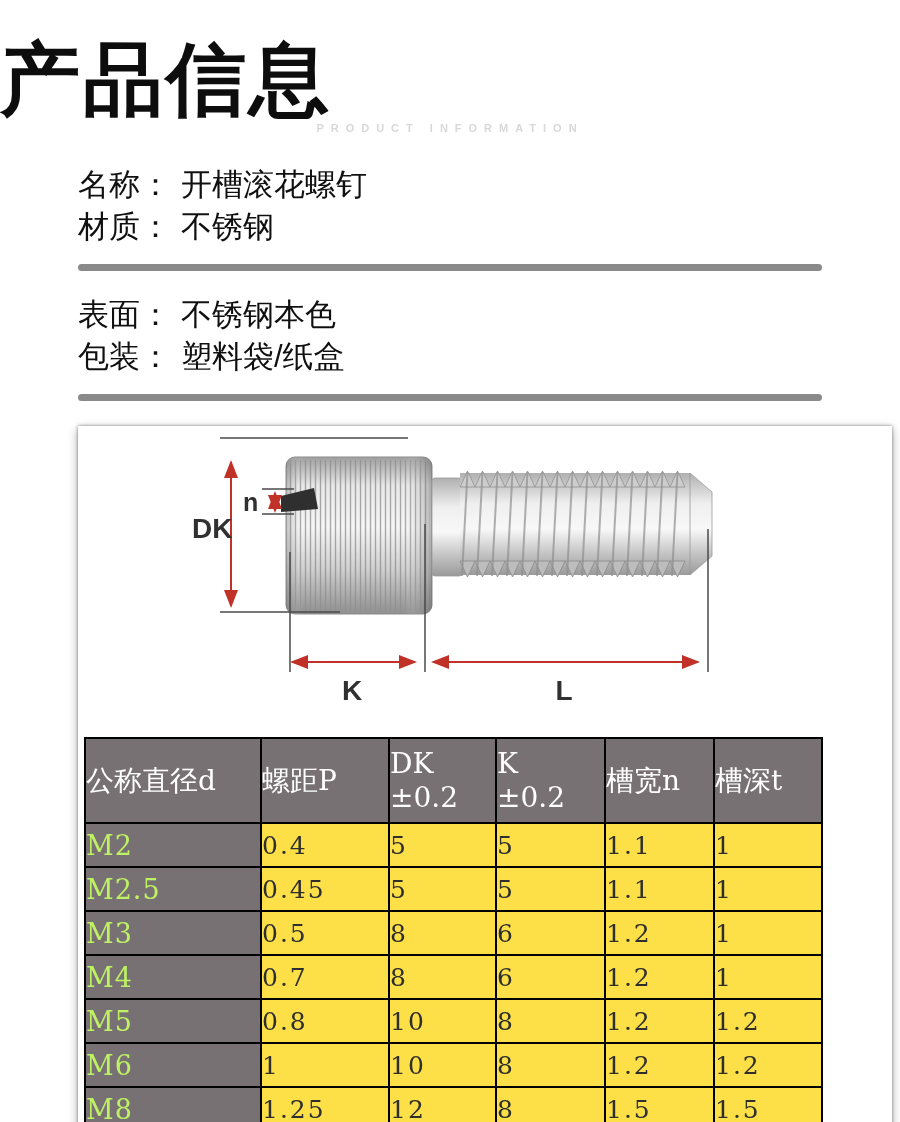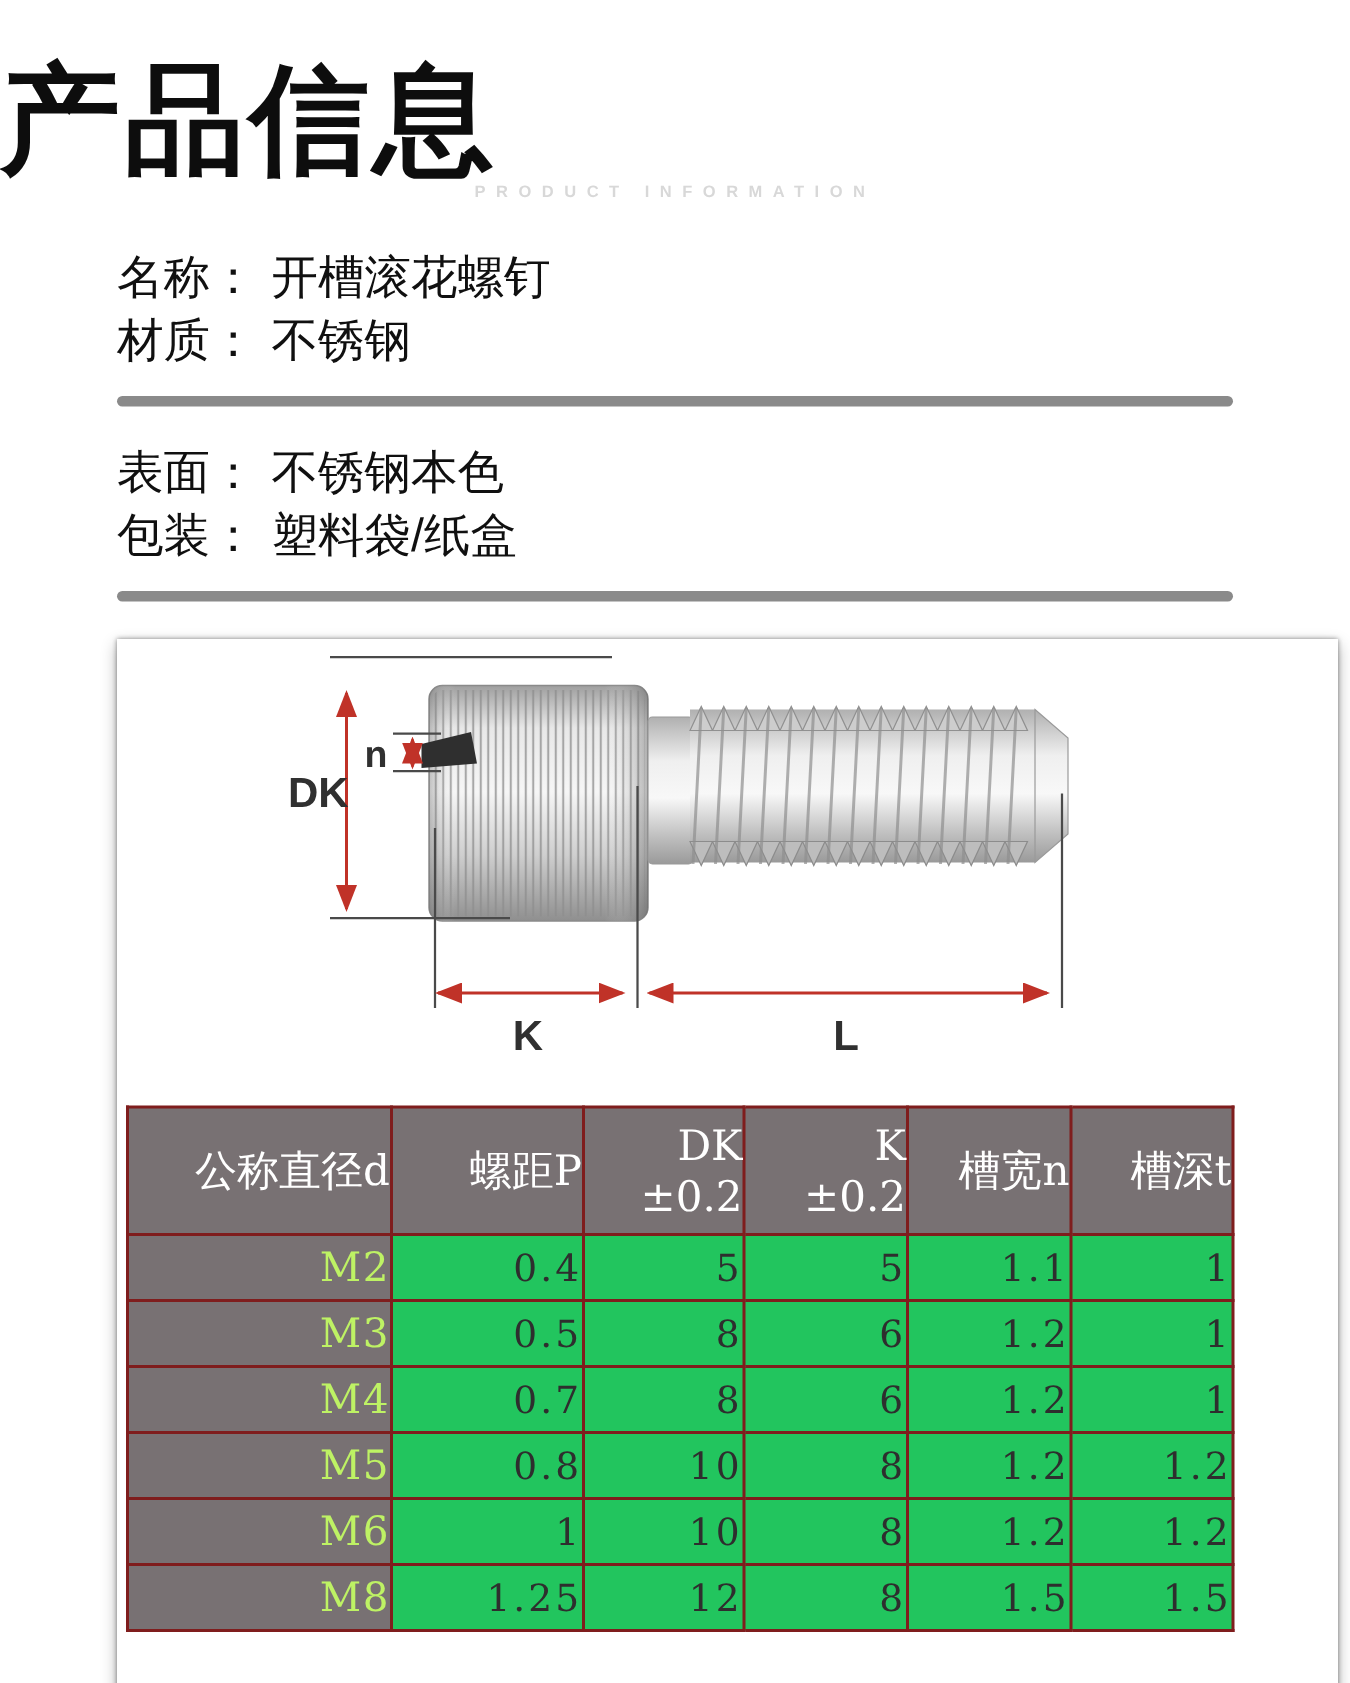--- a/index.html
+++ b/index.html
@@ -52,43 +52,43 @@
     letter-spacing: 0.5px;
   }
   table.spec-table {
     border-collapse: collapse;
     table-layout: fixed;
     margin: 11px 0 0 6px;
     width: 737px;
     font-family: "DejaVu Serif", serif;
   }
   .spec-table th, .spec-table td {
-    border: 2px solid #7f1d1d;
-    text-align: right;
+    border: 2px solid #000000;
+    text-align: left;
     vertical-align: middle;
     padding: 0;
   }
   .spec-table thead th {
     background: #787173;
     color: #ffffff;
     font-weight: 400;
     font-size: 28px;
     height: 83px;
     line-height: 1.18;
   }
   .spec-table tbody th {
     background: #787173;
     color: #bef264;
     font-weight: 400;
     font-size: 27px;
     height: 42px;
     letter-spacing: 1px;
   }
   .spec-table tbody td {
-    background: #22c55e;
+    background: #fde047;
     color: #2e2e2e;
     font-size: 25px;
     height: 42px;
     letter-spacing: 2px;
   }
   .dim-label {
     font-family: "Liberation Sans", sans-serif;
     font-weight: 600;
     fill: #303030;
   }
@@ -253,20 +253,28 @@
     <tbody>
       <tr>
         <th>M2</th>
         <td>0.4</td>
         <td>5</td>
         <td>5</td>
         <td>1.1</td>
         <td>1</td>
       </tr>
       <tr>
+        <th>M2.5</th>
+        <td>0.45</td>
+        <td>5</td>
+        <td>5</td>
+        <td>1.1</td>
+        <td>1</td>
+      </tr>
+      <tr>
         <th>M3</th>
         <td>0.5</td>
         <td>8</td>
         <td>6</td>
         <td>1.2</td>
         <td>1</td>
       </tr>
       <tr>
         <th>M4</th>
         <td>0.7</td>

